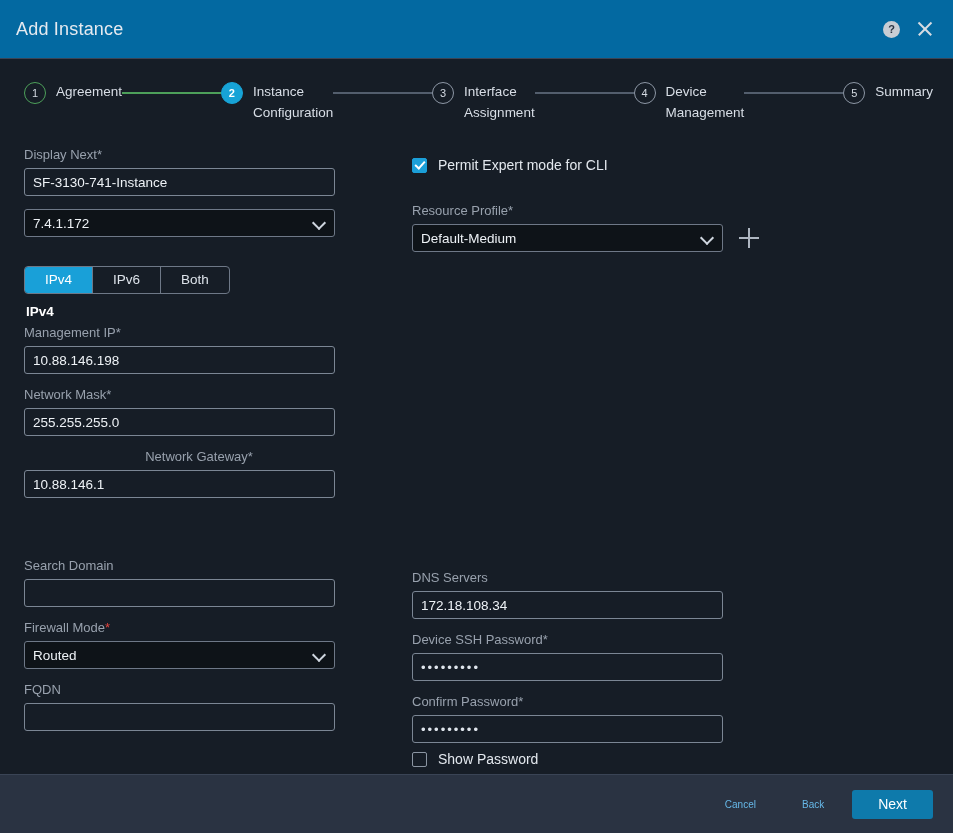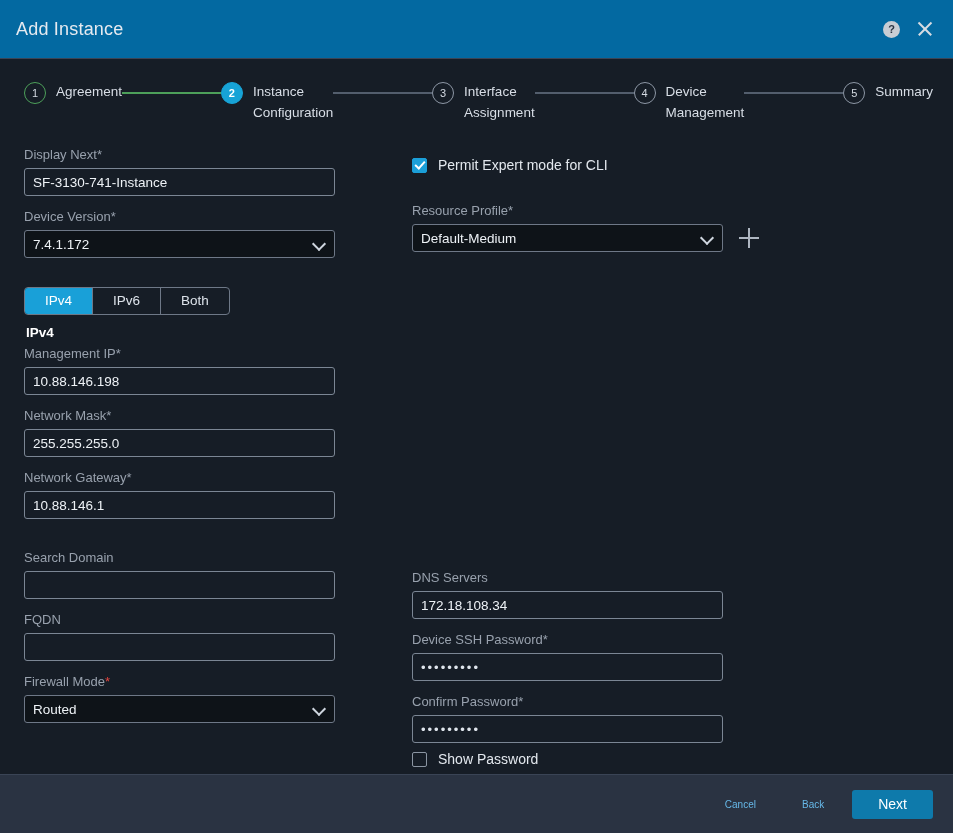--- a/index.html
+++ b/index.html
@@ -230,23 +230,20 @@
       <div class="col-left">
 
         <div class="field">
           <label class="flabel">
             <span>Display Next</span><span class="ast">*</span>
           </label>
           <div class="input">SF-3130-741-Instance</div>
         </div>
 
         <div class="field">
-          <label class="flabel">
-            <span>Device Version</span><span class="ast">*</span>
-          </label>
           <div class="select">
             <span>7.4.1.172</span>
             <span class="caret"></span>
           </div>
         </div>
 
         <div class="seg">
           <div class="seg-item active">IPv4</div>
           <div class="seg-item">IPv6</div>
           <div class="seg-item">Both</div>
@@ -261,49 +258,49 @@
           <div class="input">10.88.146.198</div>
         </div>
 
         <div class="field">
           <label class="flabel">
             <span>Network Mask</span><span class="ast">*</span>
           </label>
           <div class="input">255.255.255.0</div>
         </div>
 
-        <div class="field" style="margin-bottom:31px;">
+        <div class="field" style="margin-bottom:60px;text-align:center;">
           <label class="flabel">
             <span>Network Gateway</span><span class="ast">*</span>
           </label>
           <div class="input">10.88.146.1</div>
         </div>
 
         <div class="field">
           <label class="flabel">
             <span>Search Domain</span><span class="ast"></span>
-          </label>
-          <div class="input" placeholder=""></div>
-        </div>
-
-        <div class="field">
-          <label class="flabel">
-            <span>FQDN</span><span class="ast"></span>
           </label>
           <div class="input" placeholder=""></div>
         </div>
 
         <div class="field">
           <label class="flabel">
             <span>Firewall Mode</span><span class="ast req">*</span>
           </label>
           <div class="select">
             <span>Routed</span>
             <span class="caret"></span>
           </div>
+        </div>
+
+        <div class="field">
+          <label class="flabel">
+            <span>FQDN</span><span class="ast"></span>
+          </label>
+          <div class="input" placeholder=""></div>
         </div>
       </div>
 
       <div class="col-right">
 
         <div class="chk-row" style="margin-top:10px;">
           <span class="chk checked"></span>
           <span class="chk-label">Permit Expert mode for CLI</span>
         </div>
 

